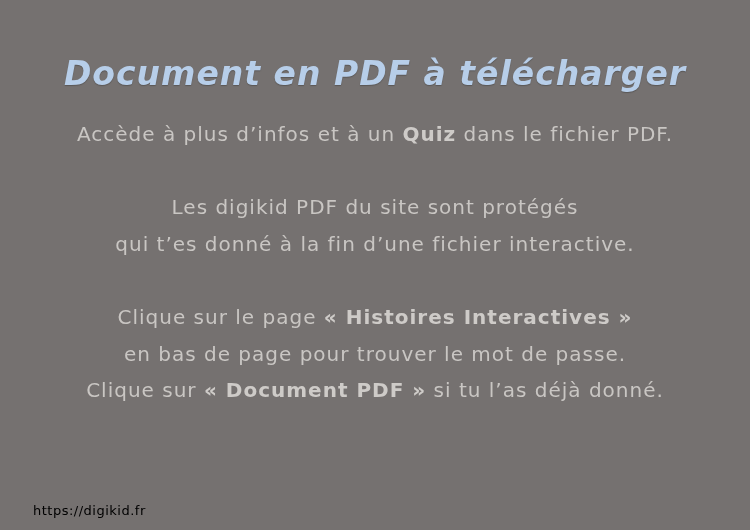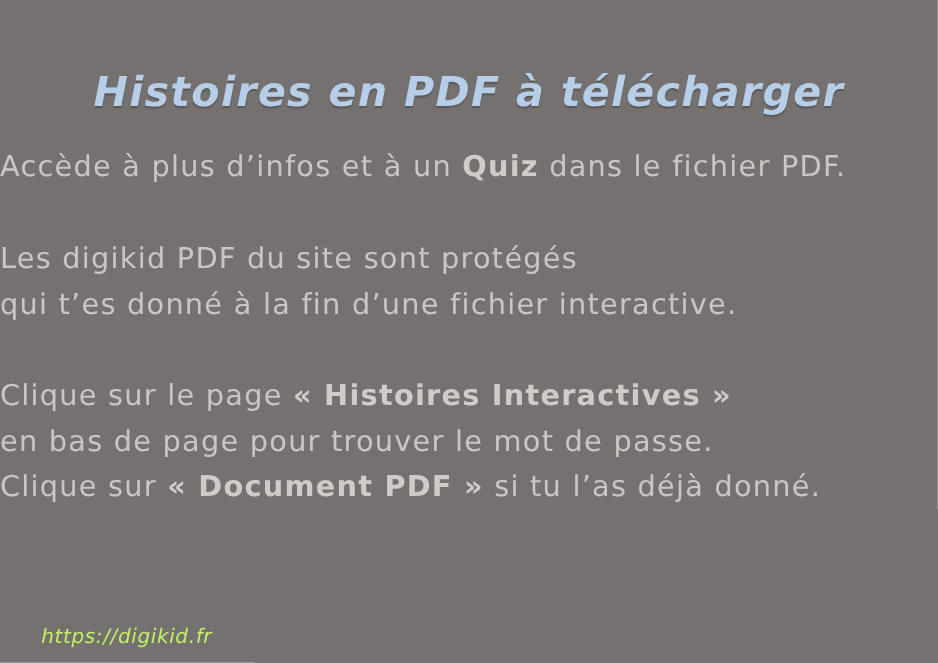--- a/index.html
+++ b/index.html
@@ -30,48 +30,47 @@
   .content {
     position: absolute;
     top: 116px;
     left: 0;
     right: 0;
     color: #c9c6c3;
   }
   .line {
     height: 36.6px;
     line-height: 36.6px;
-    text-align: left;
-    font-size: 23px;
+    text-align: center;
+    font-size: 20px;
     letter-spacing: 1px;
     white-space: nowrap;
   }
   .spacer {
     height: 36.6px;
   }
   .bold {
     font-weight: bold;
     color: #cecbc8;
   }
   .watermark {
     position: absolute;
     left: 33px;
     bottom: 12px;
-    font-size: 16px;
-    font-style: italic;
+    font-size: 13px;
     letter-spacing: 0.5px;
-    color: #bef264;
+    color: #000000;
   }
 </style>
 </head>
 <body>
 
 <div class="page">
 
-  <h1 class="title">Histoires en PDF à télécharger</h1>
+  <h1 class="title">Document en PDF à télécharger</h1>
 
   <div class="content">
 
     <div class="line">
       <span>Accède à plus d’infos et à un </span><span class="bold">Quiz</span><span> dans le fichier PDF.</span>
     </div>
 
     <div class="spacer"></div>
 
     <div class="line">

